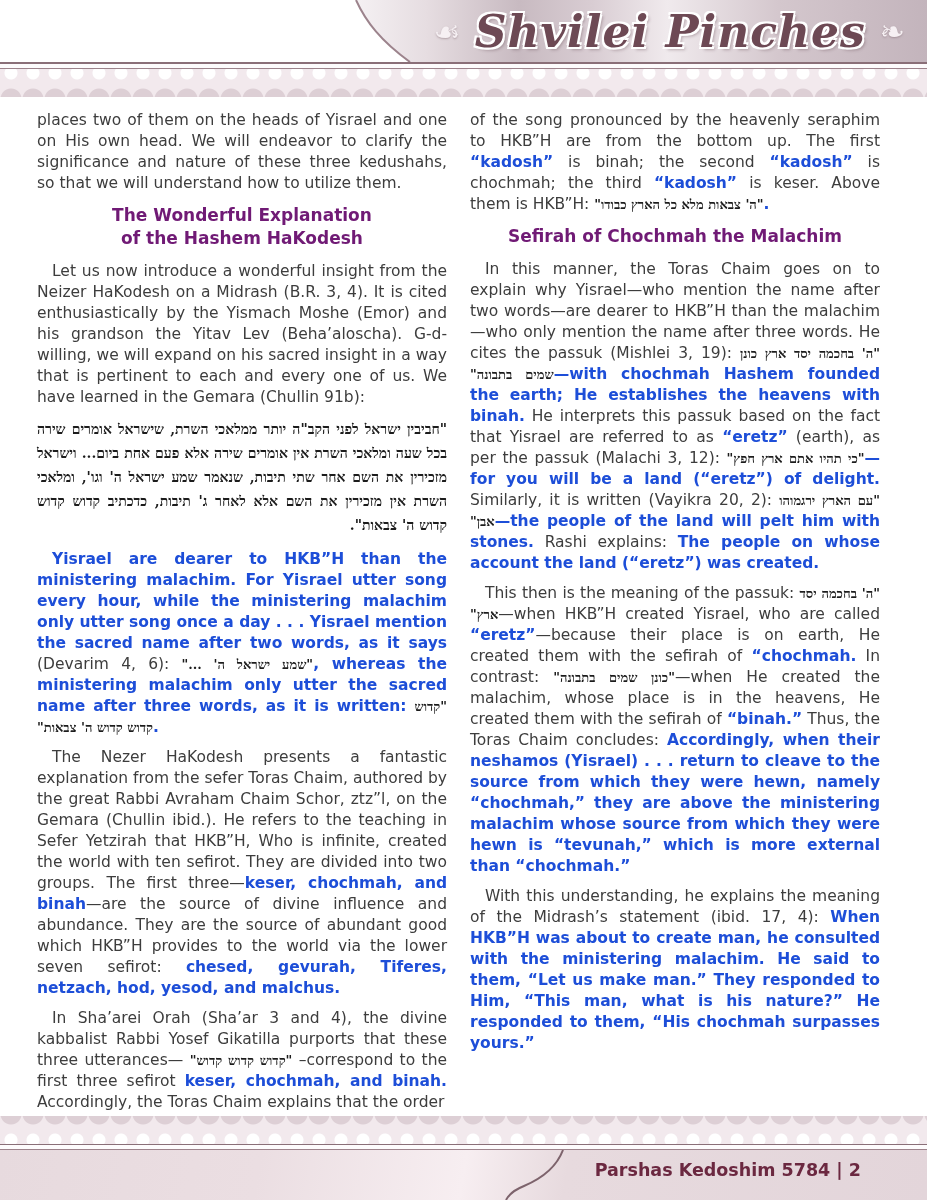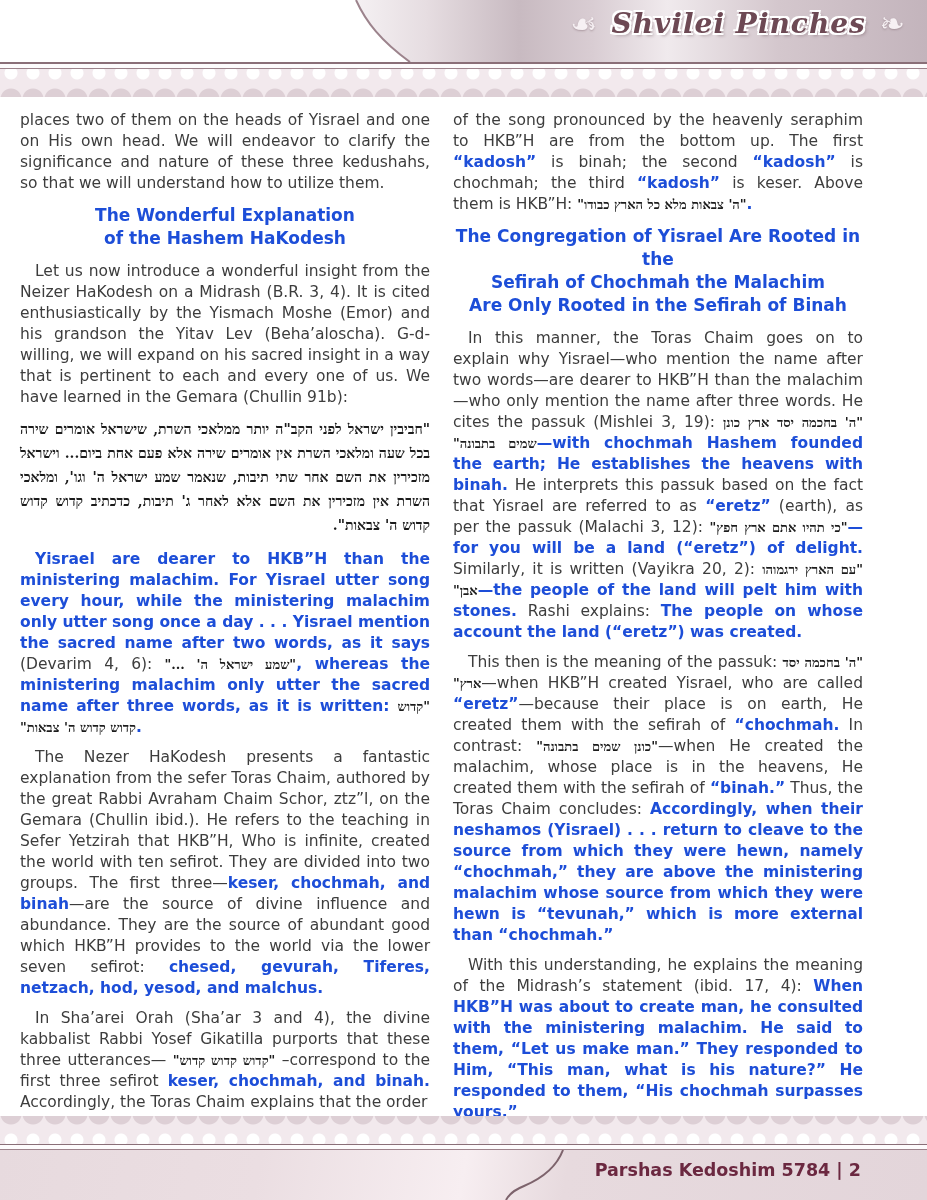--- a/index.html
+++ b/index.html
@@ -6,41 +6,41 @@
   .page{position:relative;width:927px;height:1200px;background:#ffffff;overflow:hidden;
         font-family:"DejaVu Sans","Liberation Sans",sans-serif;}
 
   
   .header-band{position:relative;height:62px;
      background:linear-gradient(90deg,#ffffff 0%,#fdfcfd 34%,#e6dde1 46%,#c8bac1 56%,#d9cdd3 64%,#f0eaed 72%,#d4c7cd 84%,#c3b4bc 100%);}
   .header-curve{position:absolute;left:0;top:0;}
   .title-wrap{position:absolute;top:6px;right:22px;display:flex;align-items:center;gap:14px;}
   .ornament{font-size:30px;color:#f6f0f3;text-shadow:0 1px 2px rgba(120,95,105,.45);}
   .main-title{font-family:"DejaVu Serif","Liberation Serif",serif;font-style:italic;font-weight:bold;
-     font-size:28px;letter-spacing:1px;color:#6d4954;
+     font-size:44px;letter-spacing:1px;color:#6d4954;
      text-shadow:-2px -2px 0 #fff,2px -2px 0 #fff,-2px 2px 0 #fff,2px 2px 0 #fff,3px 3px 3px rgba(90,60,70,.35);}
   .rule{height:4px;background:#fdfbfc;border-top:2px solid #8a6f78;border-bottom:1px solid #9c828b;}
 
   
   .lace{height:28px;background-color:#f2e9ed;
      background-image:
        radial-gradient(circle at 11px 30px,#ddcfd5 10px,rgba(0,0,0,0) 11px),
        radial-gradient(circle at 11px 29px,#fbf7f9 7px,rgba(0,0,0,0) 8px),
        radial-gradient(circle at 11px 4px,#ffffff 6px,rgba(0,0,0,0) 7px);
      background-size:22px 28px;}
   .lace.flip{transform:scaleY(-1);}
 
   
-  .content{display:flex;gap:23px;padding:13px 40px 0 20px;}
+  .content{display:flex;gap:23px;padding:13px 40px 0 20px;margin-left:17px;}
   .col{width:410px;color:#3d3d3d;font-size:15.5px;line-height:21px;text-align:justify;}
   .col p{margin:0 0 9px 0;}
   .col p.indent{text-indent:15px;}
   .bold{font-weight:bold;color:#1d4ed8;}
   .normal{}
-  h3.section-heading{margin:10px 0 11px 0;text-align:center;color:#1d4ed8;font-size:17px;line-height:23px;}
+  h3.section-heading{margin:10px 0 11px 0;text-align:center;color:#701a75;font-size:17px;line-height:23px;}
   h3.section-heading span{display:block;}
   .heb-block{font-family:"DejaVu Serif","Liberation Serif",serif;font-weight:bold;font-size:14px;
      line-height:24px;color:#1c1c1c;text-align:justify;margin:4px 0 12px 0 !important;}
   .heb-inline{font-family:"DejaVu Serif","Liberation Serif",serif;font-weight:bold;font-size:13px;
      color:#1c1c1c;unicode-bidi:isolate;}
 
   
   .footer{position:absolute;left:0;bottom:0;width:927px;}
   .footer .rule{border-top:1px solid #8a6f78;}
   .footer-band{position:relative;height:50px;
@@ -77,23 +77,21 @@
         </h3>
         <p class="para indent"><span class="normal">Let us now introduce a wonderful insight from the Neizer HaKodesh on a Midrash (B.R. 3, 4).  It is cited enthusiastically by the Yismach Moshe (Emor) and his grandson the Yitav Lev (Beha’aloscha).  G-d-willing, we will expand on his sacred insight in a way that is pertinent to each and every one of us.  We have learned in the Gemara (Chullin 91b):</span></p>
         <p class="heb-block" dir="rtl">"חביבין ישראל לפני הקב"ה יותר ממלאכי השרת, שישראל אומרים שירה בכל שעה ומלאכי השרת אין אומרים שירה אלא פעם אחת ביום... וישראל מזכירין את השם אחר שתי תיבות, שנאמר שמע ישראל ה' וגו', ומלאכי השרת אין מזכירין את השם אלא לאחר ג' תיבות, כדכתיב קדוש קדוש קדוש ה' צבאות".</p>
         <p class="para indent"><span class="bold">Yisrael are dearer to HKB”H than the ministering malachim.  For Yisrael utter song every hour, while the ministering malachim only utter song once a day . . . Yisrael mention the sacred name after two words, as it says </span><span class="normal">(Devarim 4, 6): </span><span class="heb-inline" dir="rtl">"שמע ישראל ה' ..."</span><span class="bold">, whereas the ministering malachim only utter the sacred name after three words, as it is written: </span><span class="heb-inline" dir="rtl">"קדוש קדוש קדוש ה' צבאות"</span><span class="bold">.</span></p>
         <p class="para indent"><span class="normal">The Nezer HaKodesh presents a fantastic explanation from the sefer Toras Chaim, authored by the great Rabbi Avraham Chaim Schor, ztz”l, on the Gemara (Chullin ibid.).  He refers to the teaching in Sefer Yetzirah that HKB”H, Who is infinite, created the world with ten sefirot.  They are divided into two groups.  The first three—</span><span class="bold">keser, chochmah, and binah</span><span class="normal">—are the source of divine influence and abundance.  They are the source of abundant good which HKB”H provides to the world via the lower seven sefirot: </span><span class="bold">chesed, gevurah, Tiferes, netzach, hod, yesod, and malchus.</span></p>
         <p class="para indent"><span class="normal">In Sha’arei Orah (Sha’ar 3 and 4), the divine kabbalist Rabbi Yosef Gikatilla purports that these three utterances— </span><span class="heb-inline" dir="rtl">"קדוש קדוש קדוש"</span><span class="normal"> –correspond to the first three sefirot </span><span class="bold">keser, chochmah, and binah.</span><span class="normal">  Accordingly, the Toras Chaim explains that the order</span></p>
       </div>
     <div class="col">
         <p class="para"><span class="normal">of the song pronounced by the heavenly seraphim to HKB”H  are from the bottom up.  The first </span><span class="bold">“kadosh”</span><span class="normal"> is binah; the second </span><span class="bold">“kadosh”</span><span class="normal"> is chochmah; the third </span><span class="bold">“kadosh”</span><span class="normal"> is keser.  Above them is HKB”H: </span><span class="heb-inline" dir="rtl">"ה' צבאות מלא כל הארץ כבודו"</span><span class="bold">.</span></p>
         <h3 class="section-heading">
-          <span>The Congregation of Yisrael Are Rooted in the</span>
           <span>Sefirah of Chochmah the Malachim</span>
-          <span>Are Only Rooted in the Sefirah of Binah</span>
         </h3>
         <p class="para indent"><span class="normal">In this manner, the Toras Chaim goes on to explain why Yisrael—who mention the name after two words—are dearer to HKB”H than the malachim—who only mention the name after three words.  He cites the passuk (Mishlei 3, 19): </span><span class="heb-inline" dir="rtl">"ה' בחכמה יסד ארץ כונן שמים בתבונה"</span><span class="bold">—with chochmah Hashem founded the earth; He establishes the heavens with binah.</span><span class="normal">  He interprets this passuk based on the fact that Yisrael are referred to as </span><span class="bold">“eretz”</span><span class="normal"> (earth), as per the passuk (Malachi 3, 12): </span><span class="heb-inline" dir="rtl">"כי תהיו אתם ארץ חפץ"</span><span class="bold">—for you will be a land (“eretz”) of delight.</span><span class="normal">  Similarly, it is written (Vayikra 20, 2): </span><span class="heb-inline" dir="rtl">"עם הארץ ירגמוהו אבן"</span><span class="bold">—the people of the land will pelt him with stones.</span><span class="normal">  Rashi explains: </span><span class="bold">The people on whose account the land (“eretz”) was created.</span></p>
         <p class="para indent"><span class="normal">This then is the meaning of the passuk: </span><span class="heb-inline" dir="rtl">"ה' בחכמה יסד ארץ"</span><span class="normal">—when HKB”H created Yisrael, who are called </span><span class="bold">“eretz”</span><span class="normal">—because their place is on earth, He created them with the sefirah of </span><span class="bold">“chochmah.</span><span class="normal">  In contrast: </span><span class="heb-inline" dir="rtl">"כונן שמים בתבונה"</span><span class="normal">—when He created the malachim, whose place is in the heavens, He created them with the sefirah of </span><span class="bold">“binah.”</span><span class="normal">  Thus, the Toras Chaim concludes: </span><span class="bold">Accordingly, when their neshamos (Yisrael) . . . return to cleave to the source from which they were hewn, namely “chochmah,” they are above the ministering malachim whose source from which they were hewn is “tevunah,” which is more external than “chochmah.”</span></p>
         <p class="para indent"><span class="normal">With this understanding, he explains the meaning of the Midrash’s statement (ibid. 17, 4): </span><span class="bold">When HKB”H was about to create man, he consulted with the ministering malachim.  He said to them, “Let us make man.”  They responded to Him, “This man, what is his nature?”  He responded to them, “His chochmah surpasses yours.”</span></p>
       </div>
   </div>
 
   <div class="footer">
     <div class="lace flip"></div>
     <div class="rule"></div>

